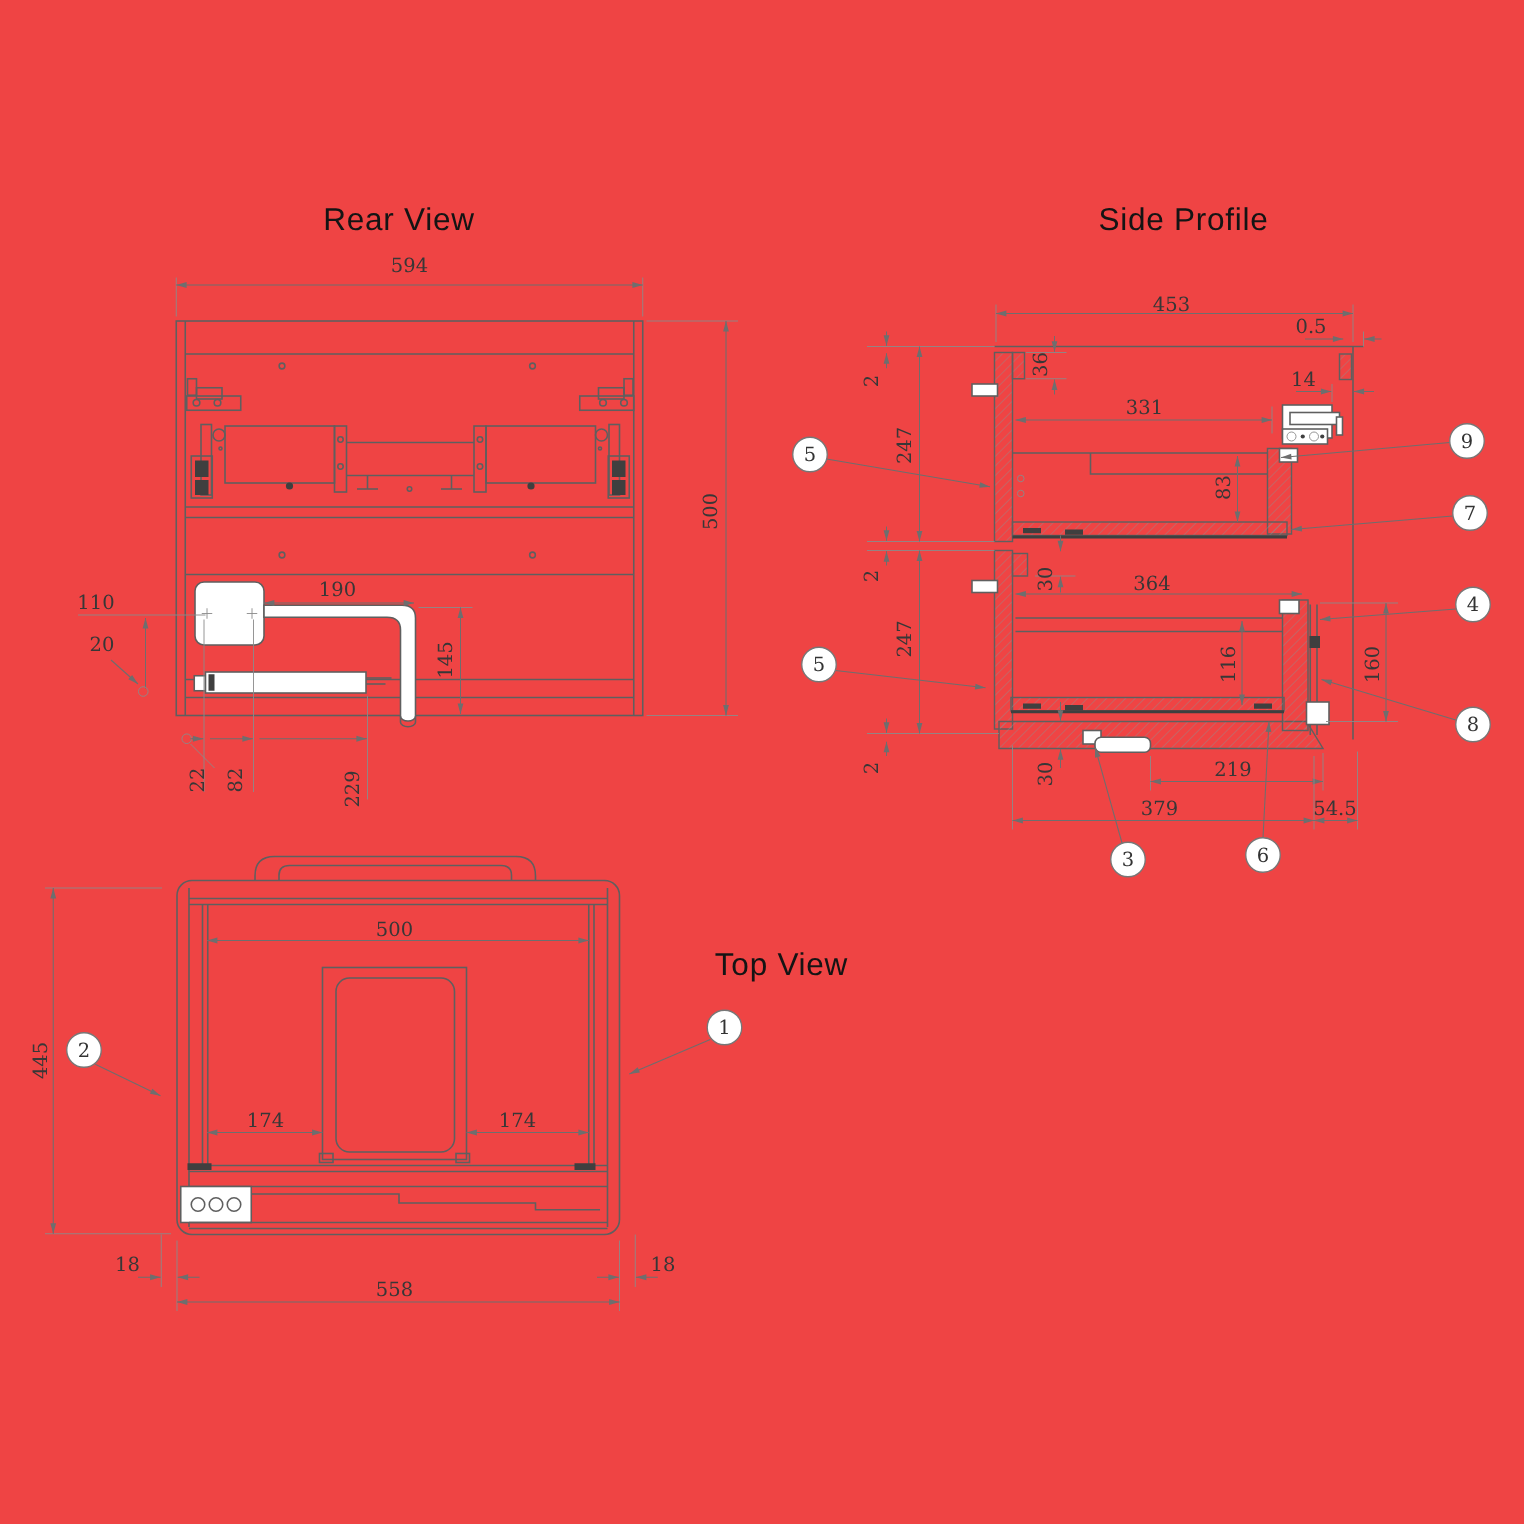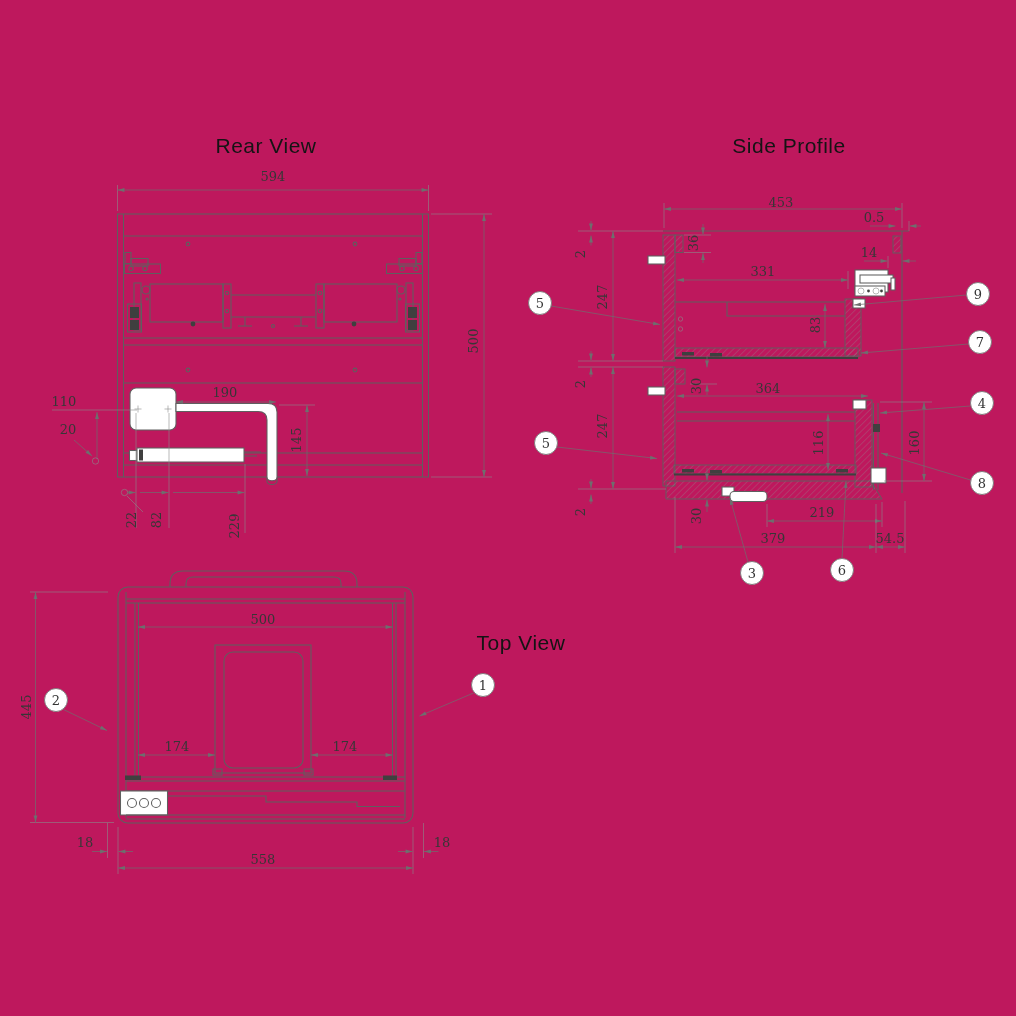--- a/index.html
+++ b/index.html
@@ -1,16 +1,16 @@
 <!DOCTYPE html>
 <html><head>
 <meta charset="utf-8">
 <style>
   html,body { margin:0; padding:0; background:#ffffff; }
-  .canvas { position:relative; width:1016px; height:1016px; background:#be185d; overflow:hidden; }
+  .canvas { position:relative; width:1016px; height:1016px; background:#ef4444; overflow:hidden; }
   svg { display:block; }
   text { font-family:"DejaVu Serif","Liberation Serif",serif; font-size:13px; fill:#373737; text-anchor:middle; }
   .title { font-family:"Liberation Sans",sans-serif; font-size:21px; fill:#141414; letter-spacing:0.5px; }
   .ct { font-size:13px; fill:#333; }
   .ln { stroke:#5f5f5f; stroke-width:1.05; fill:none; }
   .lnf { stroke:#5f5f5f; stroke-width:1.05; fill:#ffffff; }
   .ht { fill:url(#hp); stroke:#5f5f5f; stroke-width:0.95; }
   .tn { stroke:#8a8a8a; stroke-width:0.6; fill:none; }
   .dim { stroke:#6e6e6e; stroke-width:0.7; fill:none; marker-start:url(#ar); marker-end:url(#ar); }
   .dime { stroke:#6e6e6e; stroke-width:0.7; fill:none; marker-end:url(#ar); }

